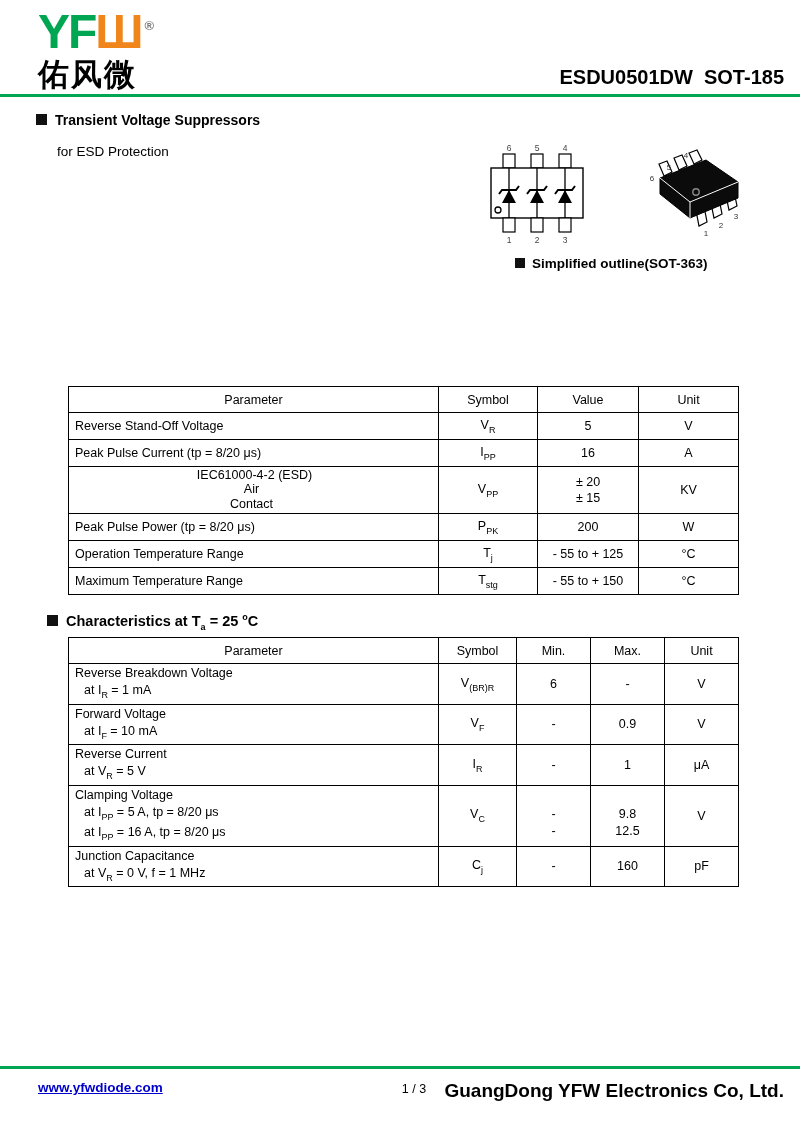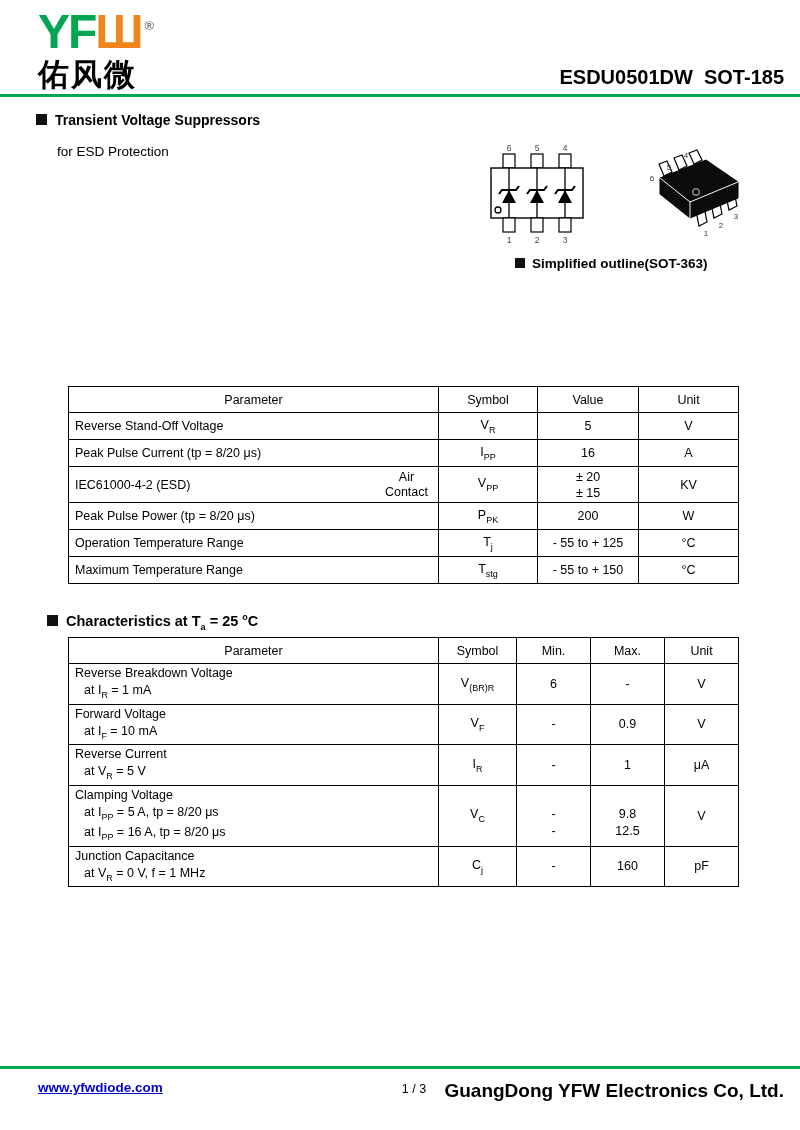--- a/index.html
+++ b/index.html
@@ -40,21 +40,21 @@
   .t2{top:637px;}
   th,td{border:1px solid #000;padding:1px 4px;vertical-align:middle;text-align:center;font-weight:normal;}
   th{height:23px;}
   td.param{text-align:left;padding-left:6px;}
   .h25 td{height:24px;}
   .h33 td{height:33px;}
   .h36 td{height:35px;}
   .h58 td{height:57px;}
   .h34 td{height:33px;}
   sub{font-size:9px;letter-spacing:0;}
-  .param-flex{display:flex;justify-content:space-between;align-items:center;}
+  .param-flex{display:flex;justify-content:space-between;align-items:center;flex-direction:column;}
   .param-right{text-align:center;line-height:15px;padding-right:6px;}
   .two-line{line-height:16px;}
   .cond{padding-left:9px;line-height:16px;}
   .pline{line-height:17px;}
   .vstack{line-height:17px;}
 
   
   .rule-bottom{position:absolute;left:0;top:1066px;width:800px;height:3px;background:var(--brand-green,#00a651);}
   .footer-url{position:absolute;left:38px;top:1080px;font-size:13.5px;font-weight:bold;
               color:var(--link-blue,#0000cc);text-decoration:underline;cursor:pointer;}

